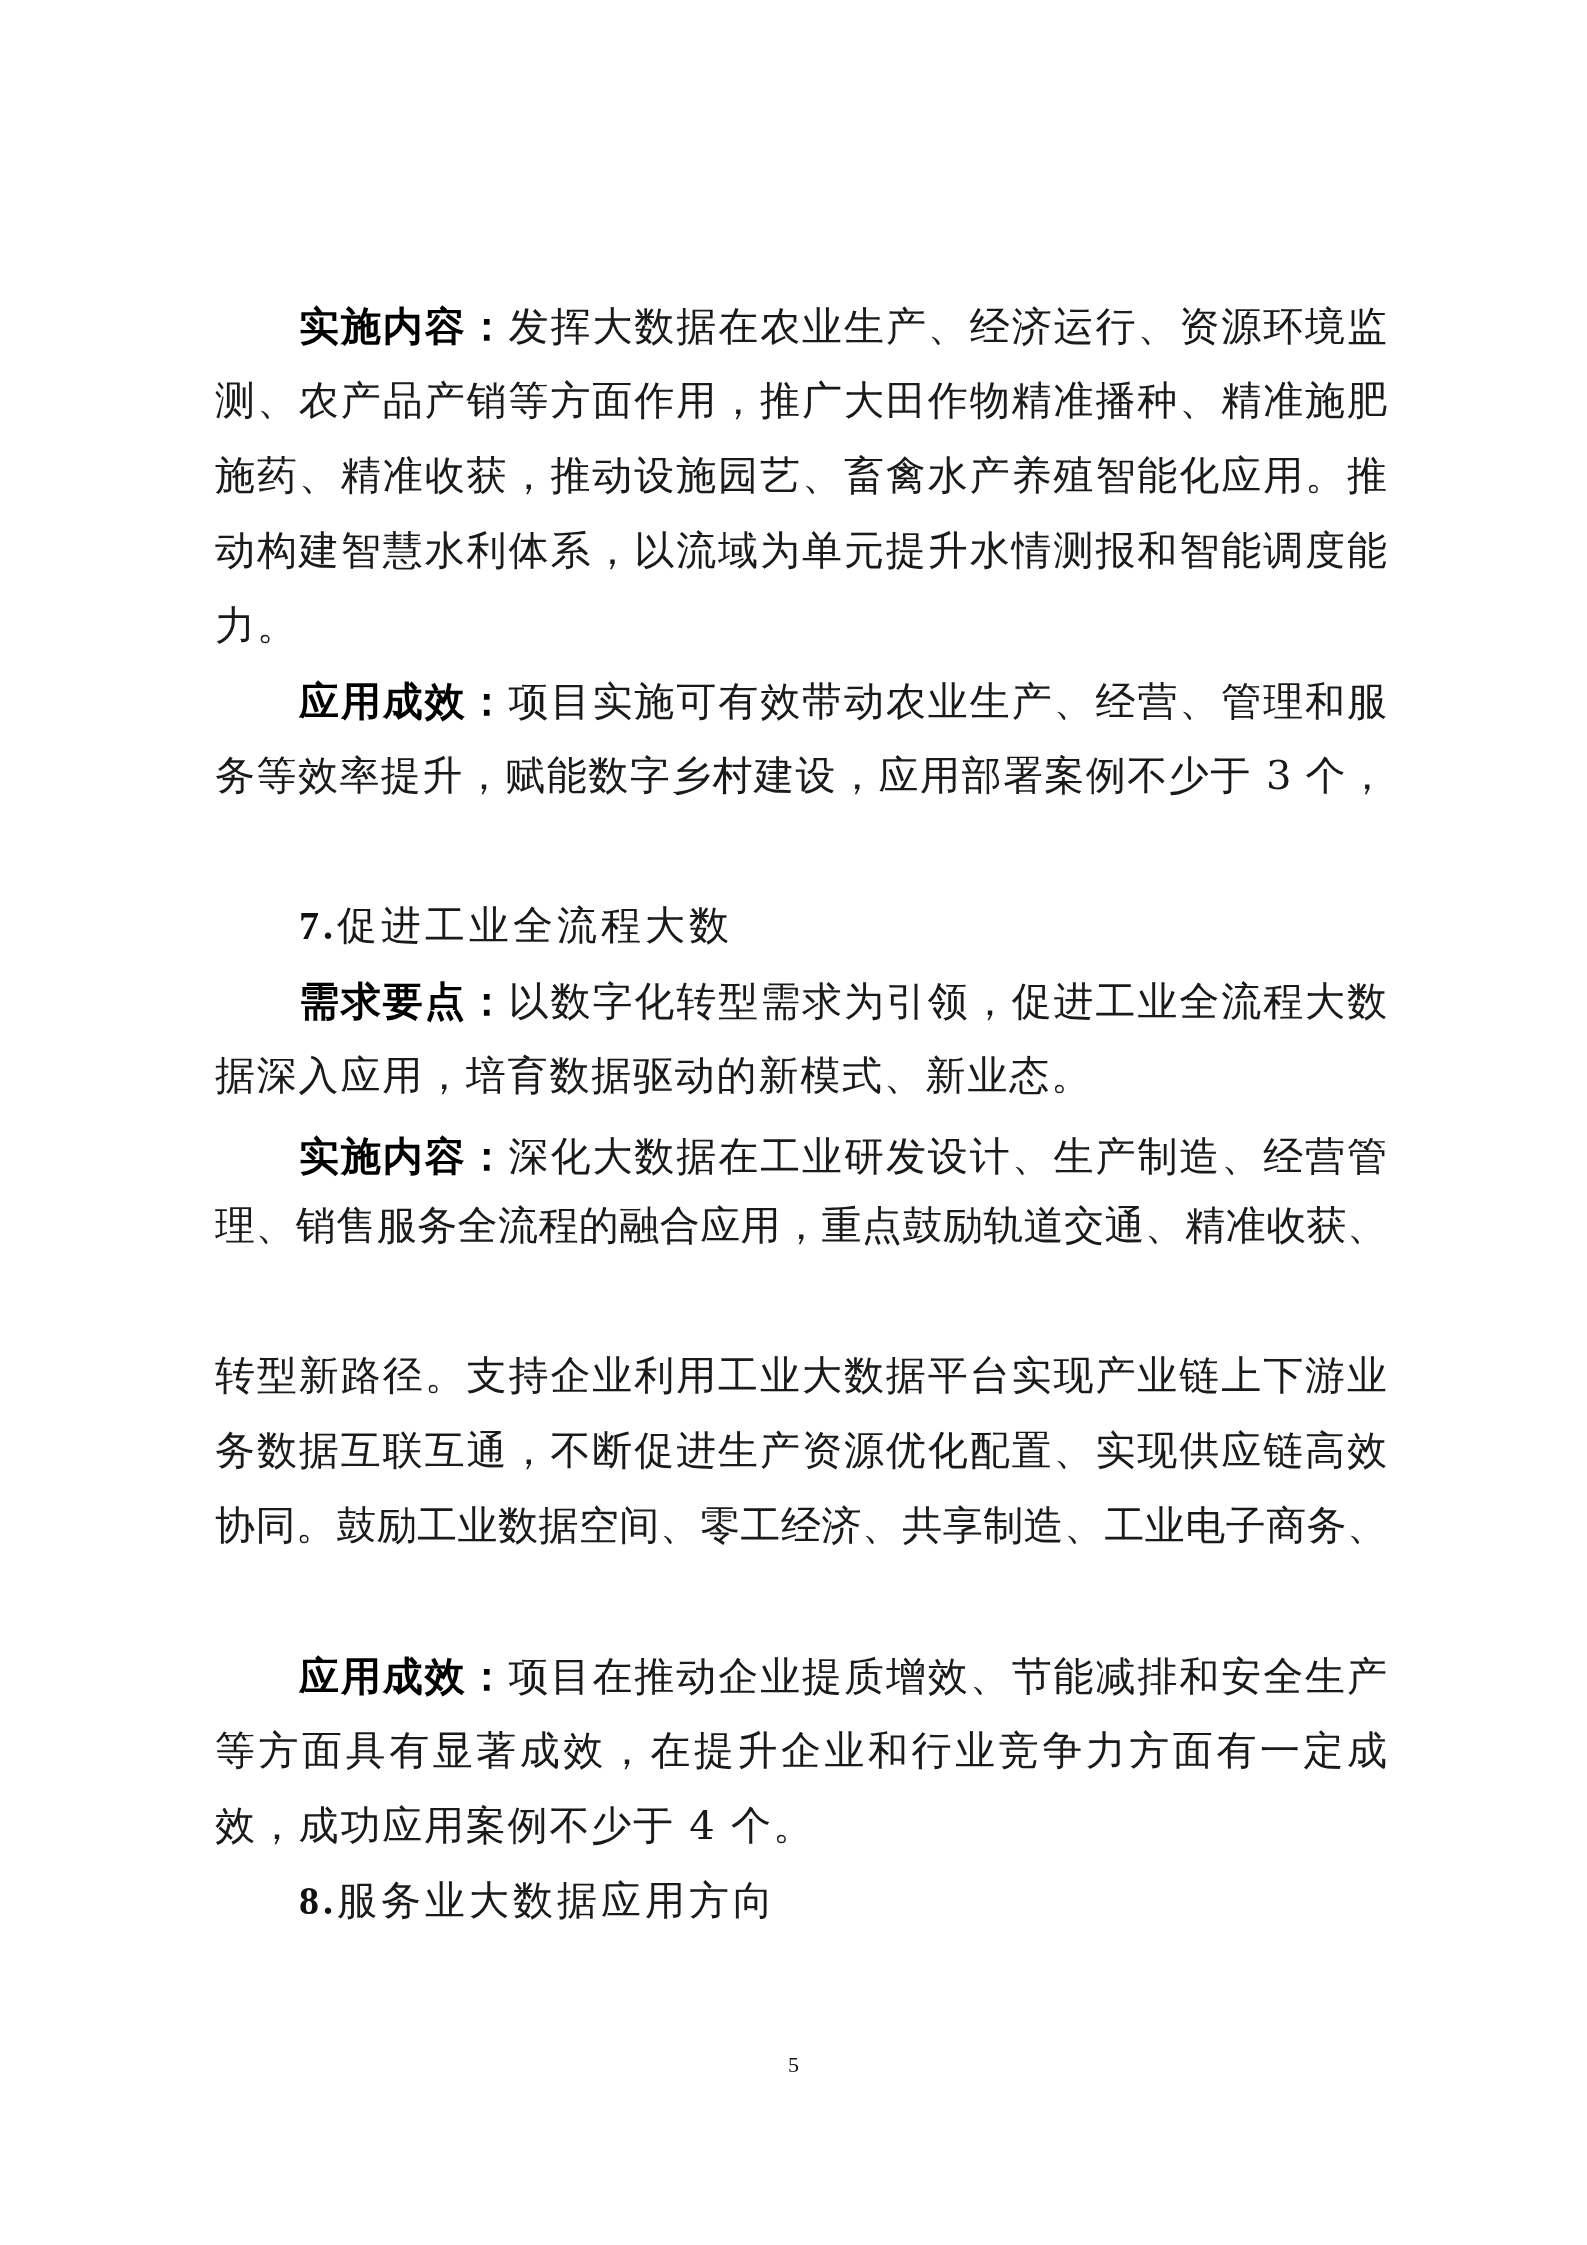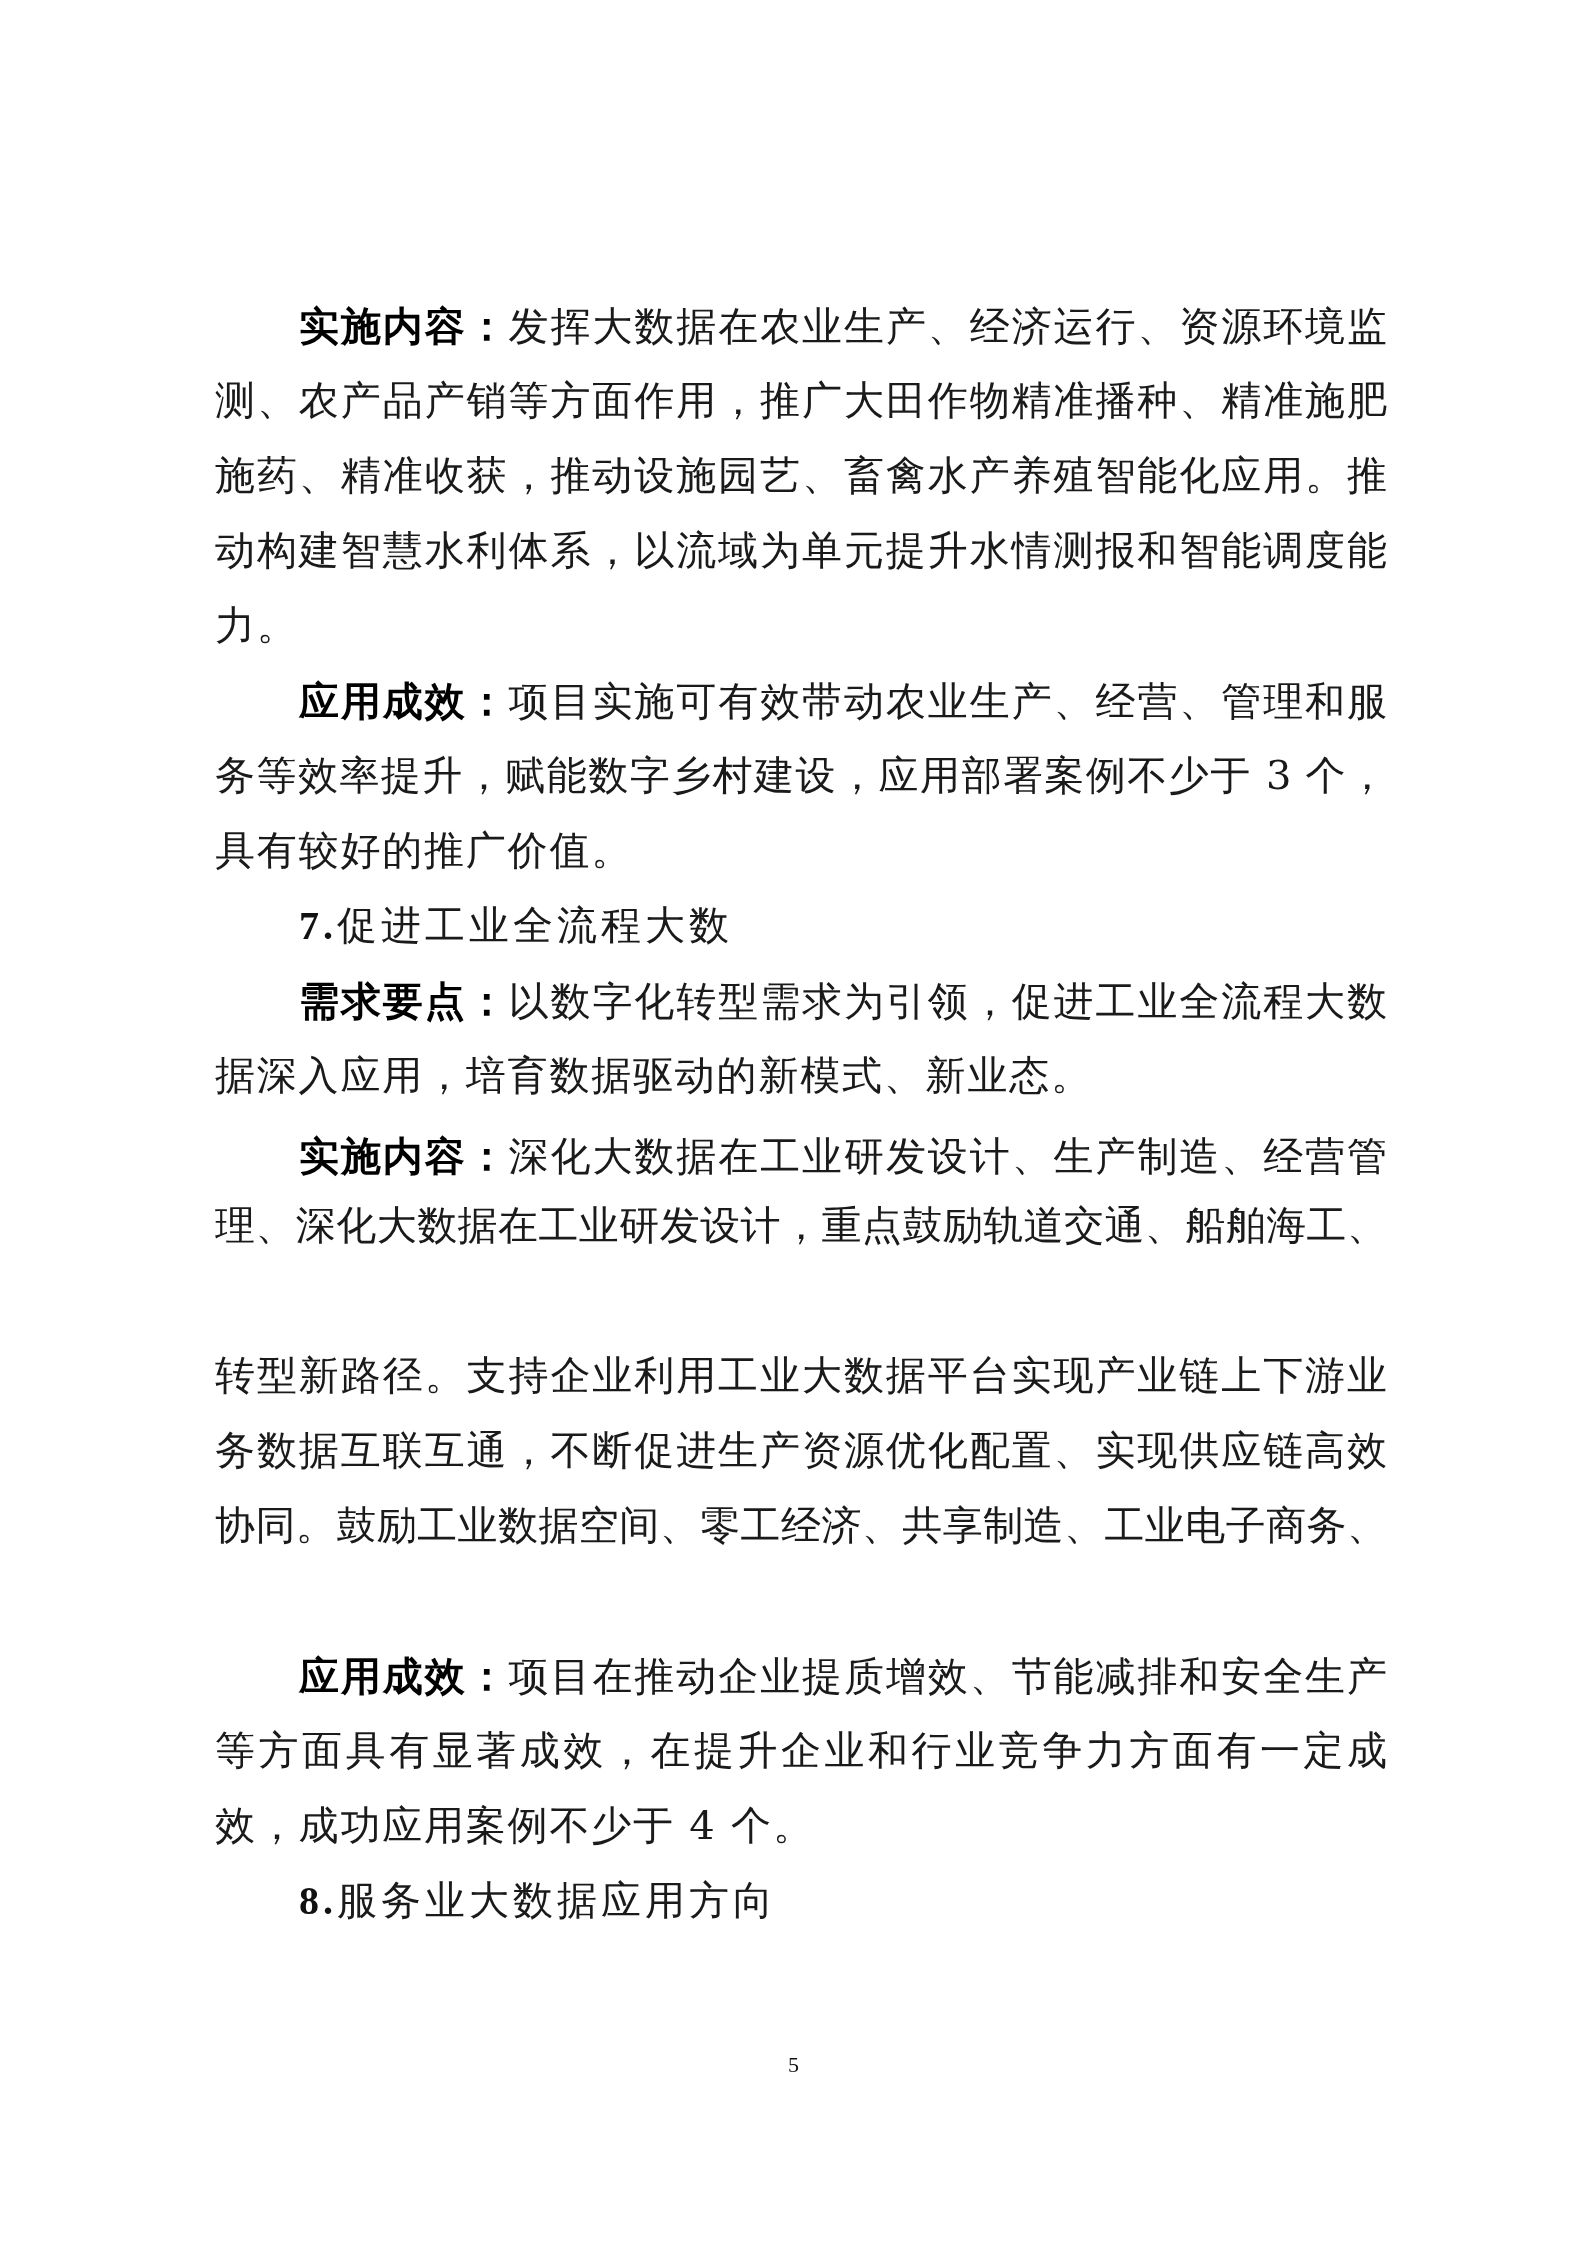--- a/index.html
+++ b/index.html
@@ -76,29 +76,28 @@
 <div class="page">
 
   <div class="line indent" style="top:288px"><span class="label">实施内容：</span><span class="body-text">发挥大数据在农业生产、经济运行、资源环境监</span></div>
   <div class="line" style="top:363px"><span class="body-text">测、农产品产销等方面作用，推广大田作物精准播种、精准施肥</span></div>
   <div class="line" style="top:438px"><span class="body-text">施药、精准收获，推动设施园艺、畜禽水产养殖智能化应用。推</span></div>
   <div class="line" style="top:513px"><span class="body-text">动构建智慧水利体系，以流域为单元提升水情测报和智能调度能</span></div>
   <div class="line last" style="top:588px"><span class="body-text">力。</span></div>
 
   <div class="line indent" style="top:663px"><span class="label">应用成效：</span><span class="body-text">项目实施可有效带动农业生产、经营、管理和服</span></div>
   <div class="line" style="top:738px"><span class="body-text">务等效率提升，赋能数字乡村建设，应用部署案例不少于 3 个，</span></div>
-  <div class="line last" style="top:813px"><span class="body-text">具有较好的推广价值。</span></div>
 
   <div class="line indent heading" style="top:888px"><span class="num">7.</span><span class="body-text">促进工业全流程大数</span></div>
 
   <div class="line indent" style="top:963px"><span class="label">需求要点：</span><span class="body-text">以数字化转型需求为引领，促进工业全流程大数</span></div>
   <div class="line last" style="top:1038px"><span class="body-text">据深入应用，培育数据驱动的新模式、新业态。</span></div>
 
   <div class="line indent" style="top:1118px"><span class="label">实施内容：</span><span class="body-text">深化大数据在工业研发设计、生产制造、经营管</span></div>
-  <div class="line" style="top:1188px"><span class="body-text">理、深化大数据在工业研发设计，重点鼓励轨道交通、船舶海工、</span></div>
+  <div class="line" style="top:1188px"><span class="body-text">理、销售服务全流程的融合应用，重点鼓励轨道交通、精准收获、</span></div>
   <div class="line" style="top:1338px"><span class="body-text">转型新路径。支持企业利用工业大数据平台实现产业链上下游业</span></div>
   <div class="line" style="top:1413px"><span class="body-text">务数据互联互通，不断促进生产资源优化配置、实现供应链高效</span></div>
   <div class="line" style="top:1488px"><span class="body-text">协同。鼓励工业数据空间、零工经济、共享制造、工业电子商务、</span></div>
 
   <div class="line indent" style="top:1638px"><span class="label">应用成效：</span><span class="body-text">项目在推动企业提质增效、节能减排和安全生产</span></div>
   <div class="line" style="top:1713px"><span class="body-text">等方面具有显著成效，在提升企业和行业竞争力方面有一定成</span></div>
   <div class="line last" style="top:1788px"><span class="body-text">效，成功应用案例不少于 4 个。</span></div>
 
   <div class="line indent heading" style="top:1863px"><span class="num">8.</span><span class="body-text">服务业大数据应用方向</span></div>
 

